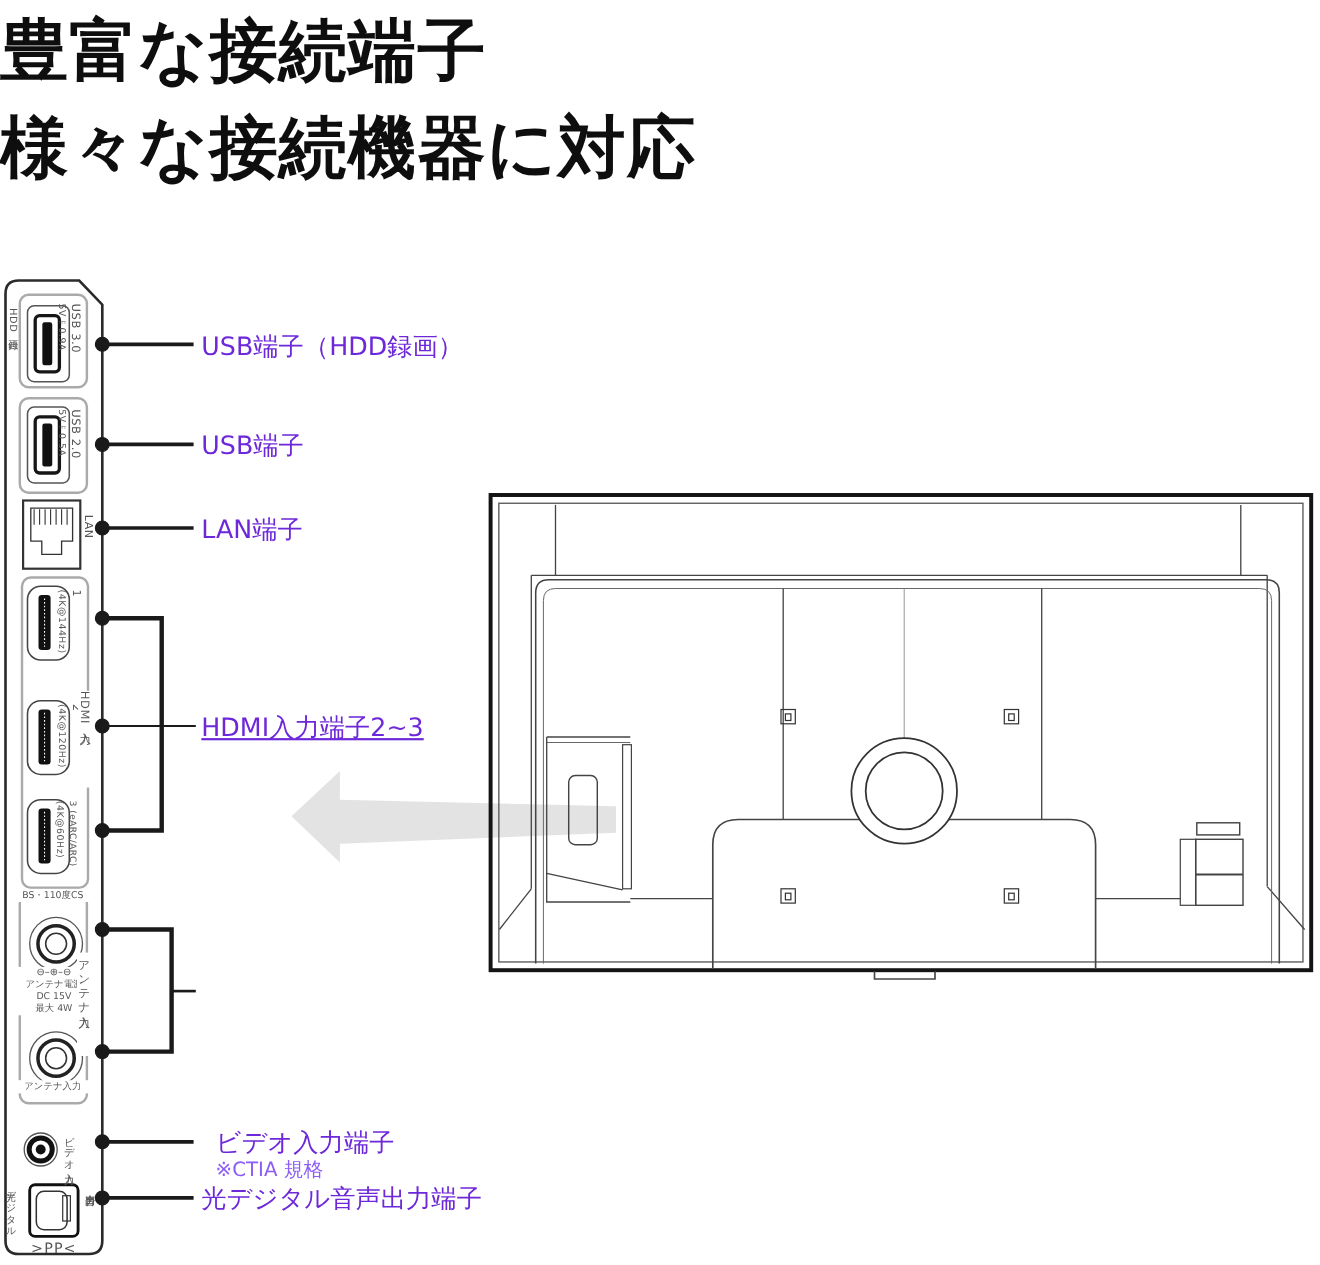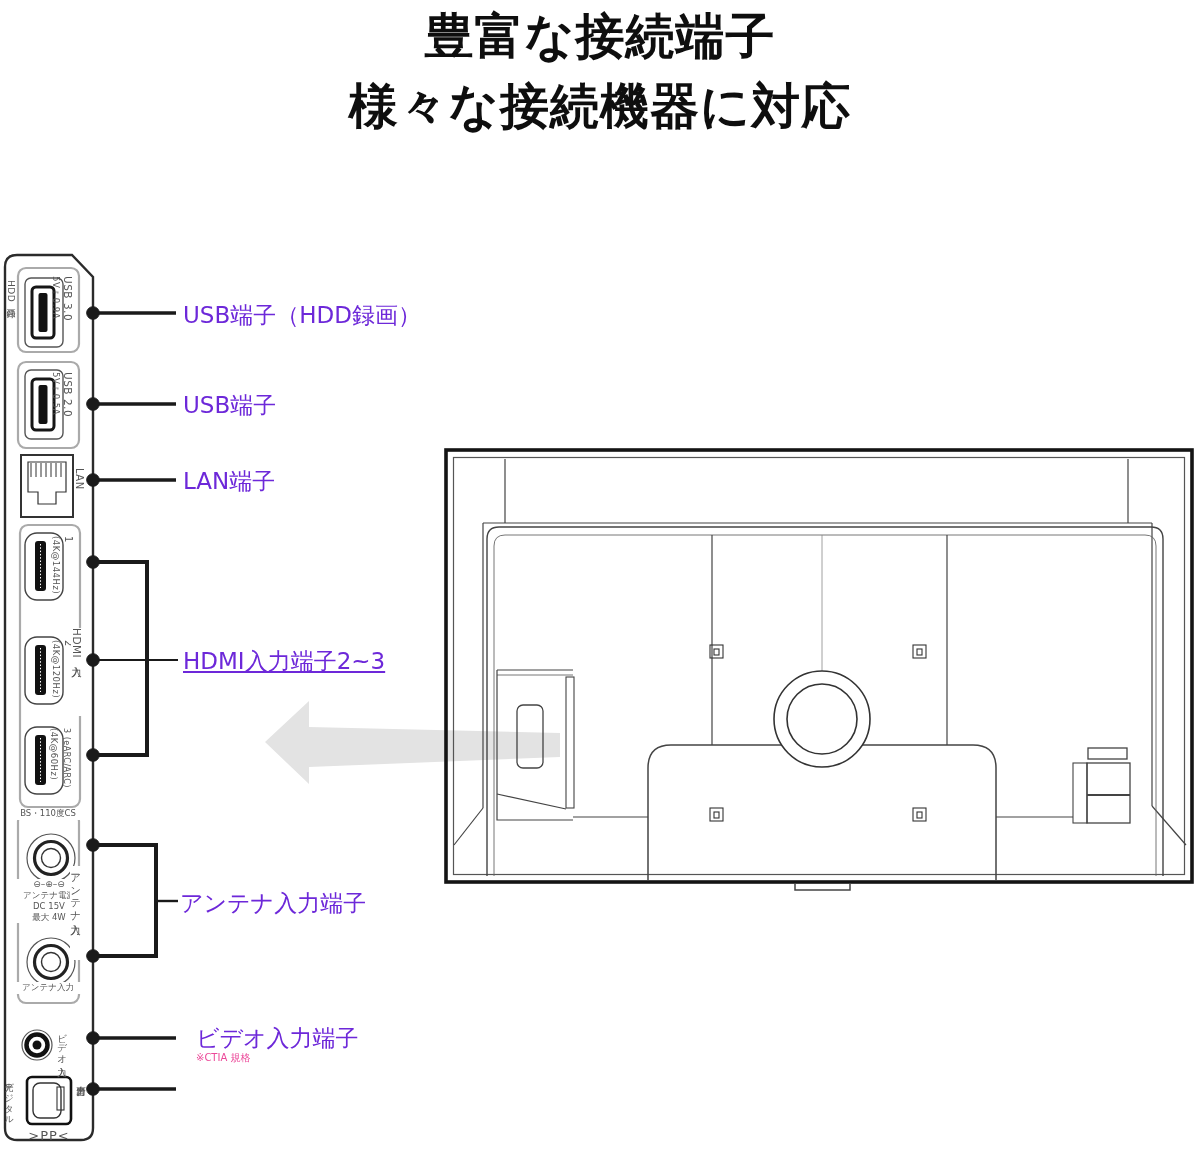--- a/index.html
+++ b/index.html
@@ -1,22 +1,22 @@
 <!DOCTYPE html>
 <html><head>
 <meta charset="utf-8">
 <style>
   html,body{margin:0;padding:0;background:#fff;}
   #stage{position:relative;width:1200px;height:1150px;background:#fff;overflow:hidden;
          font-family:"DejaVu Sans","Liberation Sans",sans-serif;}
   #art{position:absolute;left:0;top:0;}
-  .title{position:absolute;left:0;top:2px;width:1200px;text-align:center;
-         font-weight:900;font-size:49px;line-height:1.42;color:#0e0e0e;letter-spacing:1px;}
+  .title{position:absolute;left:0;top:2px;width:1200px;
+         font-weight:900;font-size:62px;line-height:1.42;color:#0e0e0e;letter-spacing:1px;}
   .callout{position:absolute;font-size:23px;color:#6d28d9;white-space:nowrap;}
-  .callout-note{position:absolute;font-size:10px;color:#ec4899;white-space:nowrap;}
+  .callout-note{position:absolute;font-size:18px;color:#8b5cf6;white-space:nowrap;}
   .vtext{position:absolute;writing-mode:vertical-rl;color:#555;font-size:10px;
          letter-spacing:0.5px;line-height:12px;white-space:nowrap;}
   .vtext span{display:block;}
   .vtext .sub{font-size:8.5px;}
   .htext{position:absolute;color:#555;text-align:center;white-space:nowrap;}
   .whitebg{background:#fff;}
 </style>
 </head>
 <body>
 
@@ -230,17 +230,17 @@
   <div class="vtext" style="left:3px;top:1076px;height:56px;font-size:9px;">光デジタル</div>
 
   <div class="vtext" style="left:75px;top:1078px;height:52px;font-size:9.5px;">音声出力</div>
 
   <div class="htext" style="left:26px;top:1128px;width:46px;font-size:13px;letter-spacing:1px;">&gt;PP&lt;</div>
 
   <div class="callout" style="left:183px;top:300px;">USB端子（HDD録画）</div>
   <div class="callout" style="left:183px;top:390px;">USB端子</div>
   <div class="callout" style="left:183px;top:466px;">LAN端子</div>
   <div class="callout" style="left:183px;top:646px;text-decoration:underline;">HDMI入力端子2~3</div>
-  <div class="callout" style="left:180px;top:888px;">アンテナ入力端子</div>
   <div class="callout" style="left:196px;top:1023px;">ビデオ入力端子</div>
   <div class="callout-note" style="left:196px;top:1051px;">※CTIA 規格</div>
+  <div class="callout" style="left:183px;top:1074px;">光デジタル音声出力端子</div>
 
 </div>
 
 </body></html>

